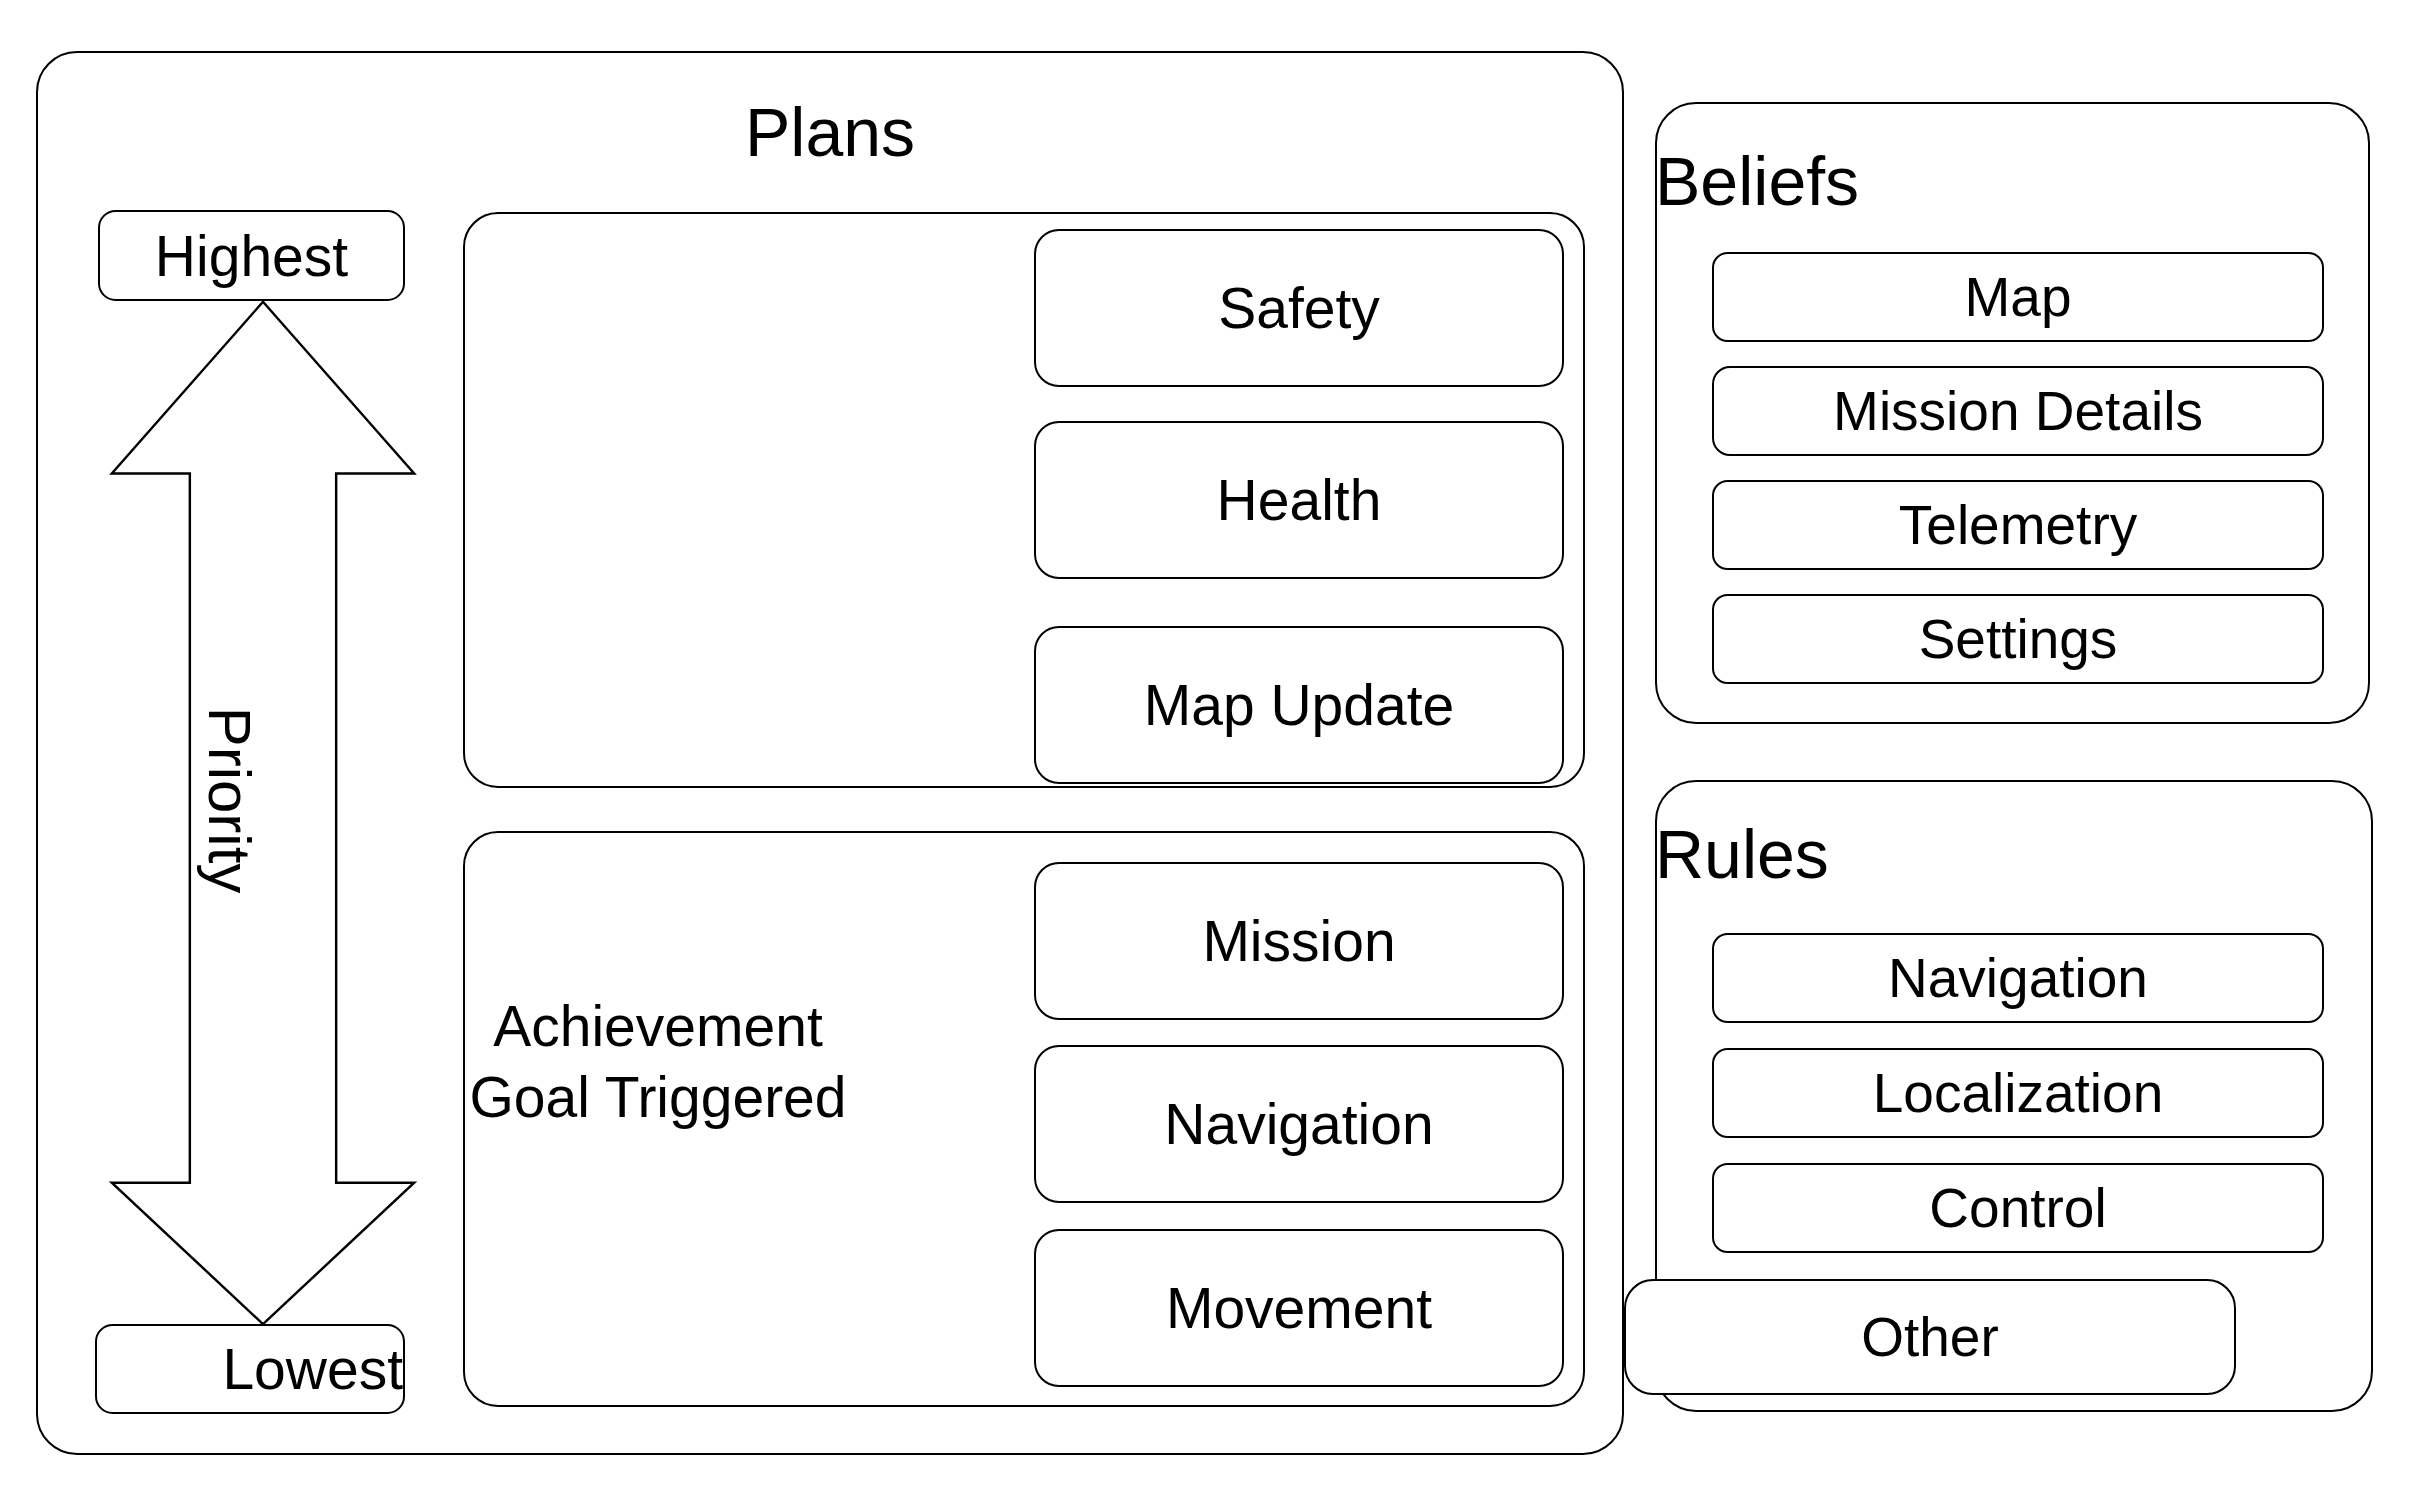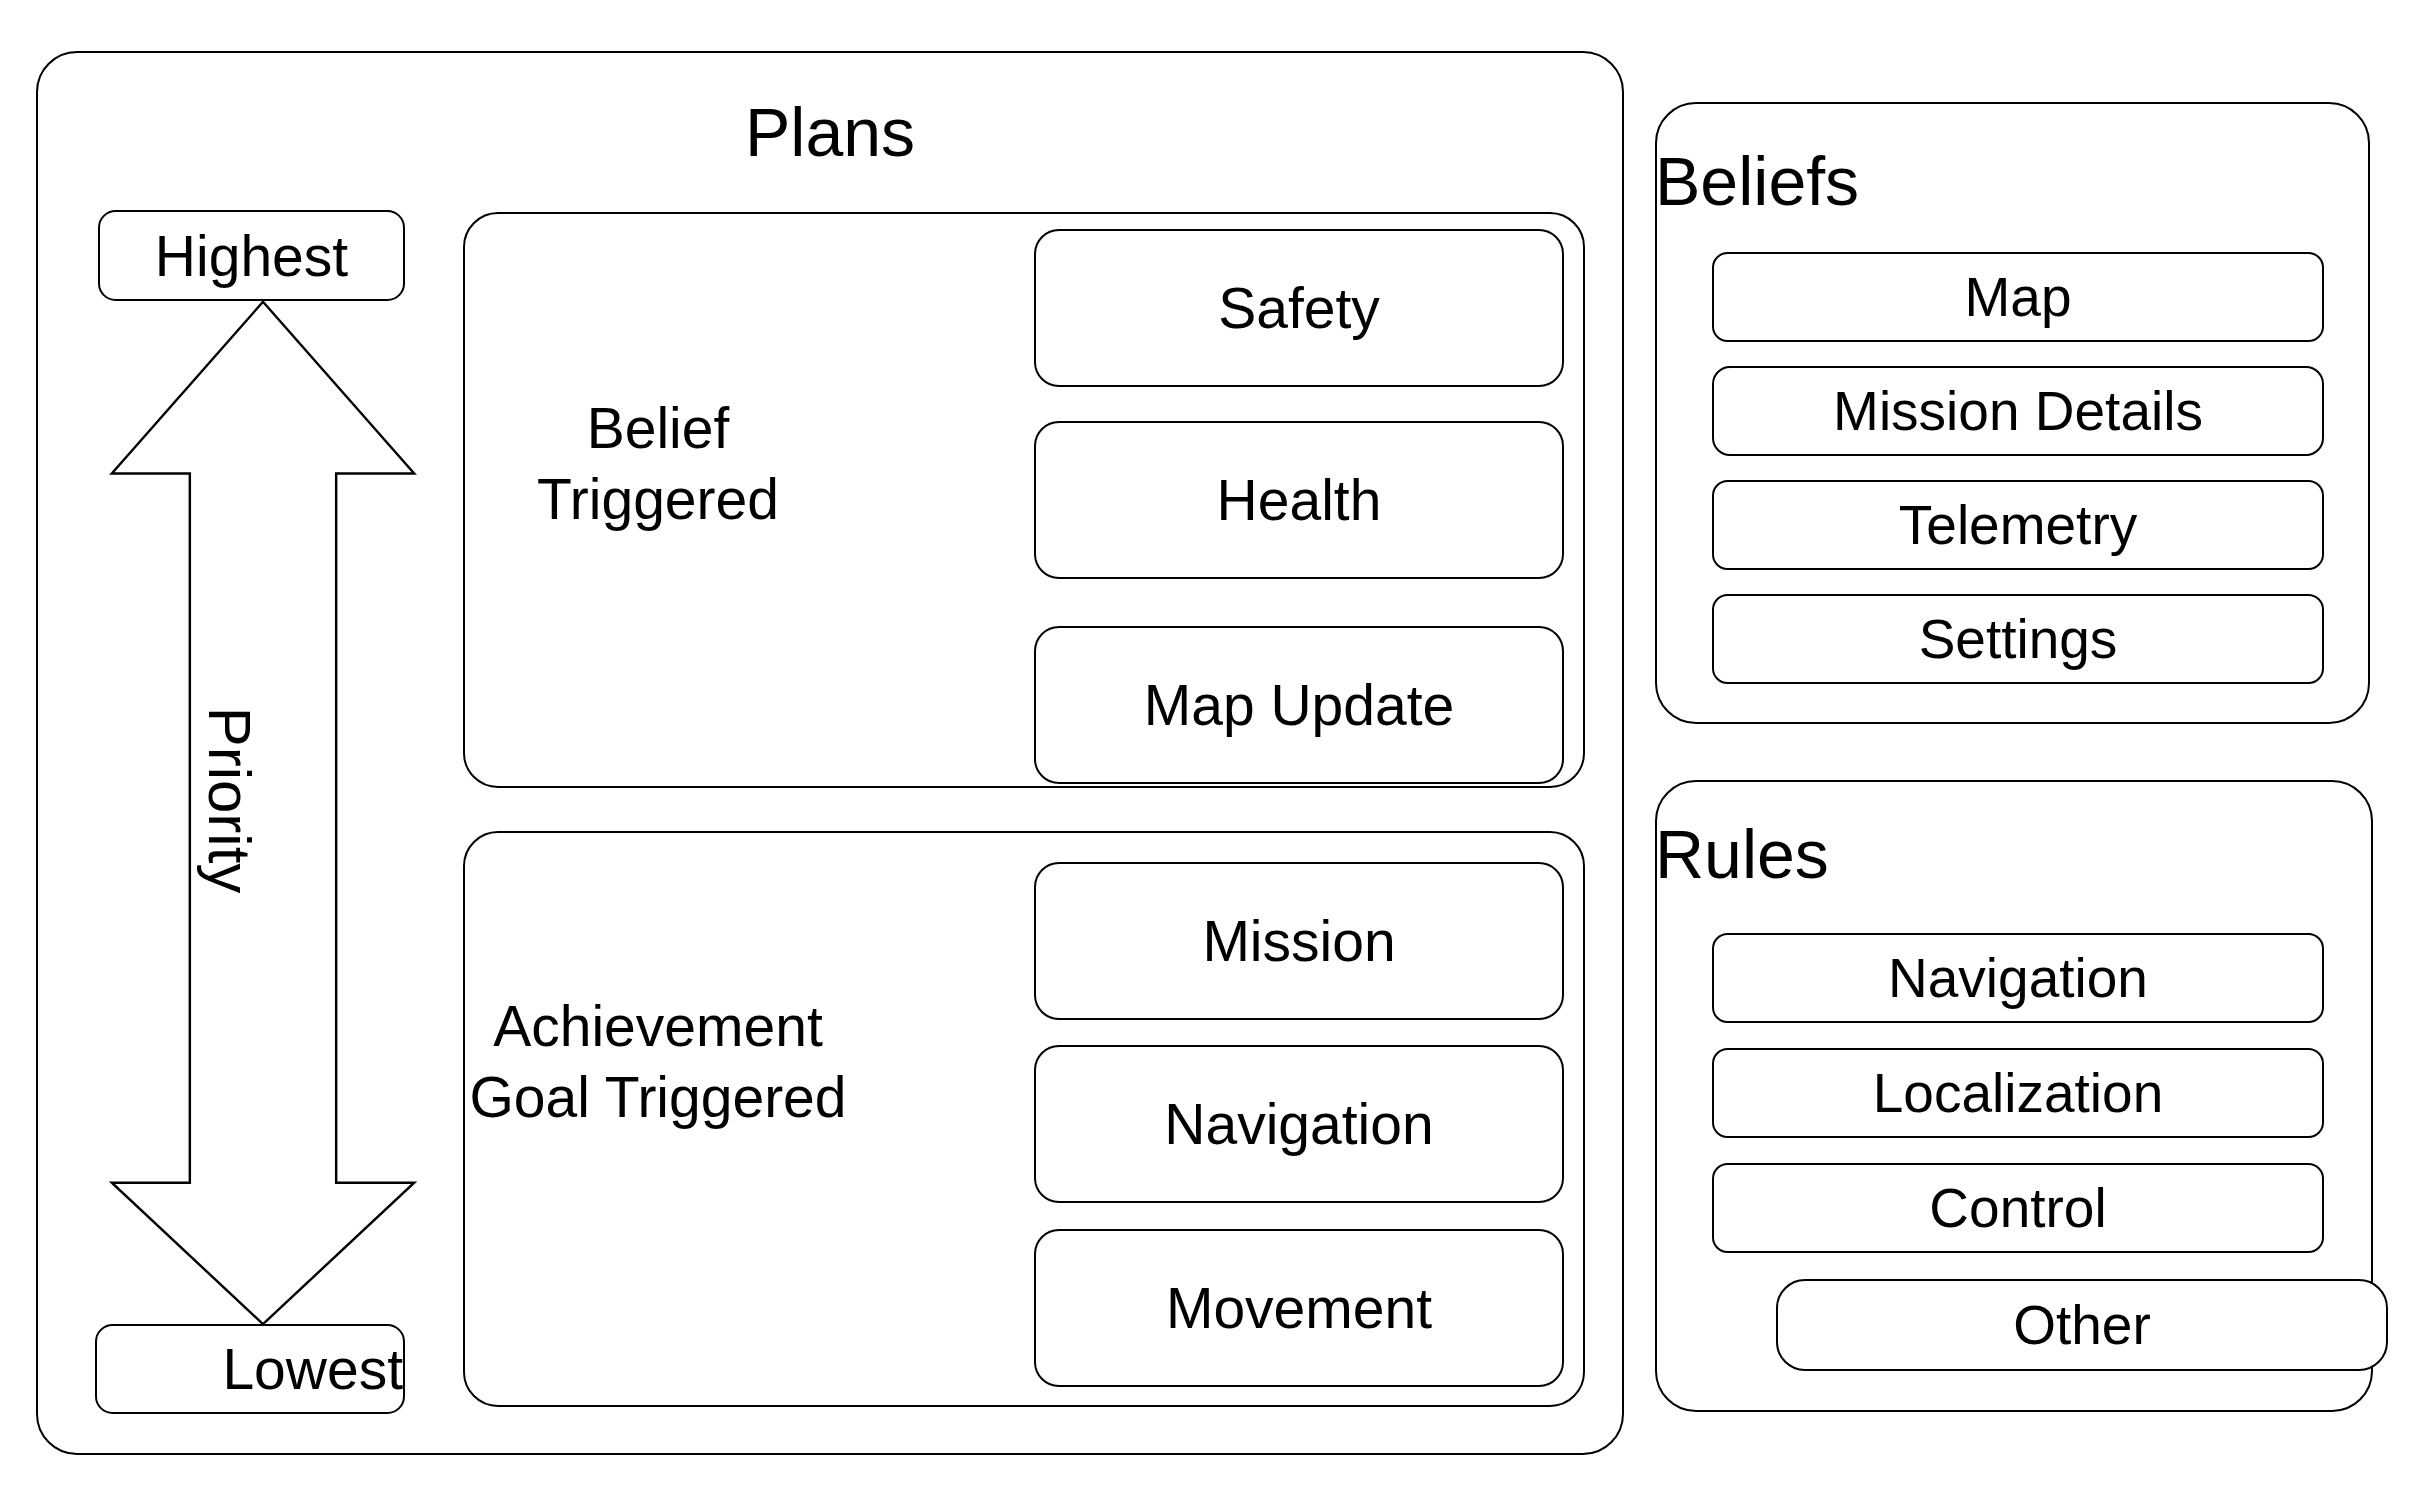--- a/index.html
+++ b/index.html
@@ -40,24 +40,20 @@
   <div id="priority-label">Priority</div>
 
   <div class="box pill" style="left:98px;top:210px;width:307px;height:91px;">
     <span>Highest</span>
   </div>
   <div class="box pill" style="left:95px;top:1324px;width:310px;height:90px;justify-content:flex-end;">
     <span>Lowest</span>
   </div>
 
   <div class="box group" style="left:463px;top:212px;width:1122px;height:576px;"></div>
-  <div class="grouplabel" style="left:463px;top:393px;width:390px;">
-    <div>Belief</div>
-    <div>Triggered</div>
-  </div>
   <div class="box bigitem" style="left:1034px;top:229px;width:530px;height:158px;">
     <span>Safety</span>
   </div>
   <div class="box bigitem" style="left:1034px;top:421px;width:530px;height:158px;">
     <span>Health</span>
   </div>
   <div class="box bigitem" style="left:1034px;top:626px;width:530px;height:158px;">
     <span>Map Update</span>
   </div>
 
@@ -95,18 +91,18 @@
   <div class="paneltitle" style="left:1655px;top:817px;width:718px;">Rules</div>
   <div class="box smallitem" style="left:1712px;top:933px;width:612px;height:90px;">
     <span>Navigation</span>
   </div>
   <div class="box smallitem" style="left:1712px;top:1048px;width:612px;height:90px;">
     <span>Localization</span>
   </div>
   <div class="box smallitem" style="left:1712px;top:1163px;width:612px;height:90px;">
     <span>Control</span>
   </div>
-  <div class="box smallitem" style="left:1776px;top:1279px;width:612px;height:92px;border-radius:29px;">
+  <div class="box smallitem" style="left:1624px;top:1279px;width:612px;height:116px;border-radius:29px;">
     <span>Other</span>
   </div>
 
 </div>
 
 
 </body></html>

